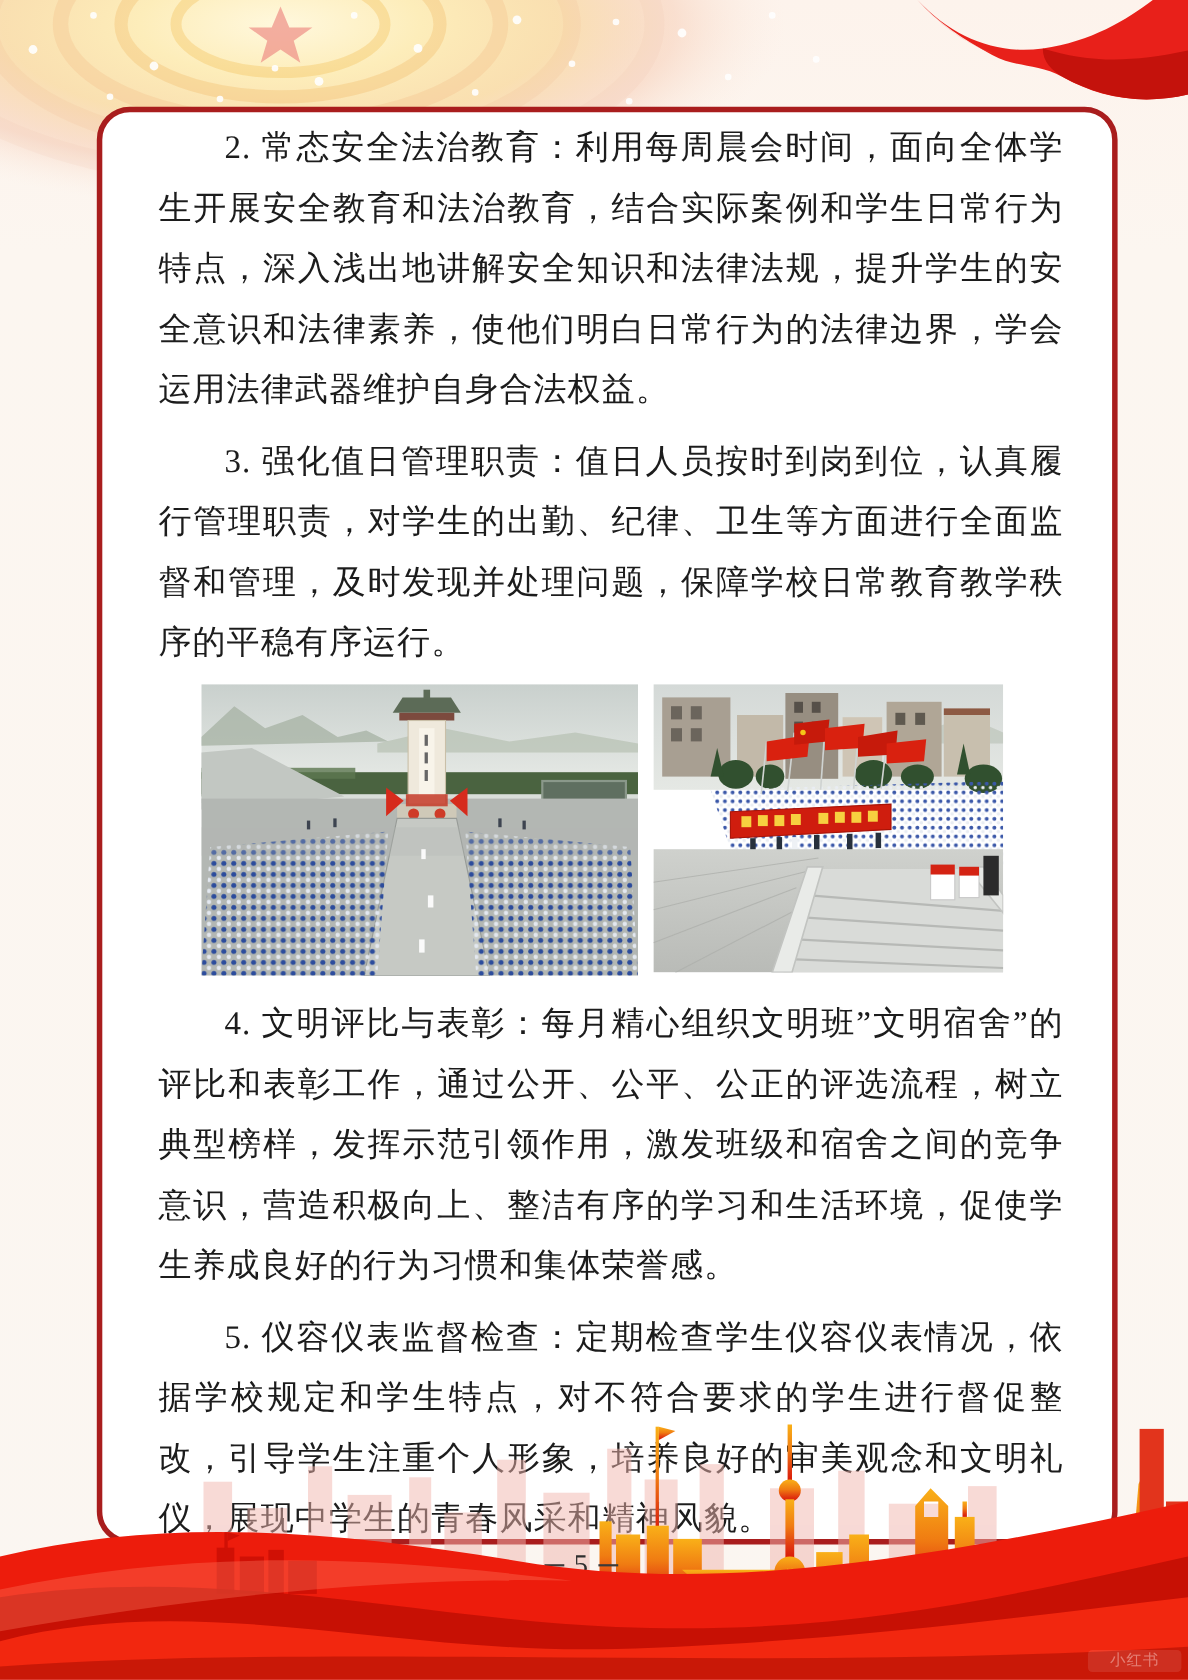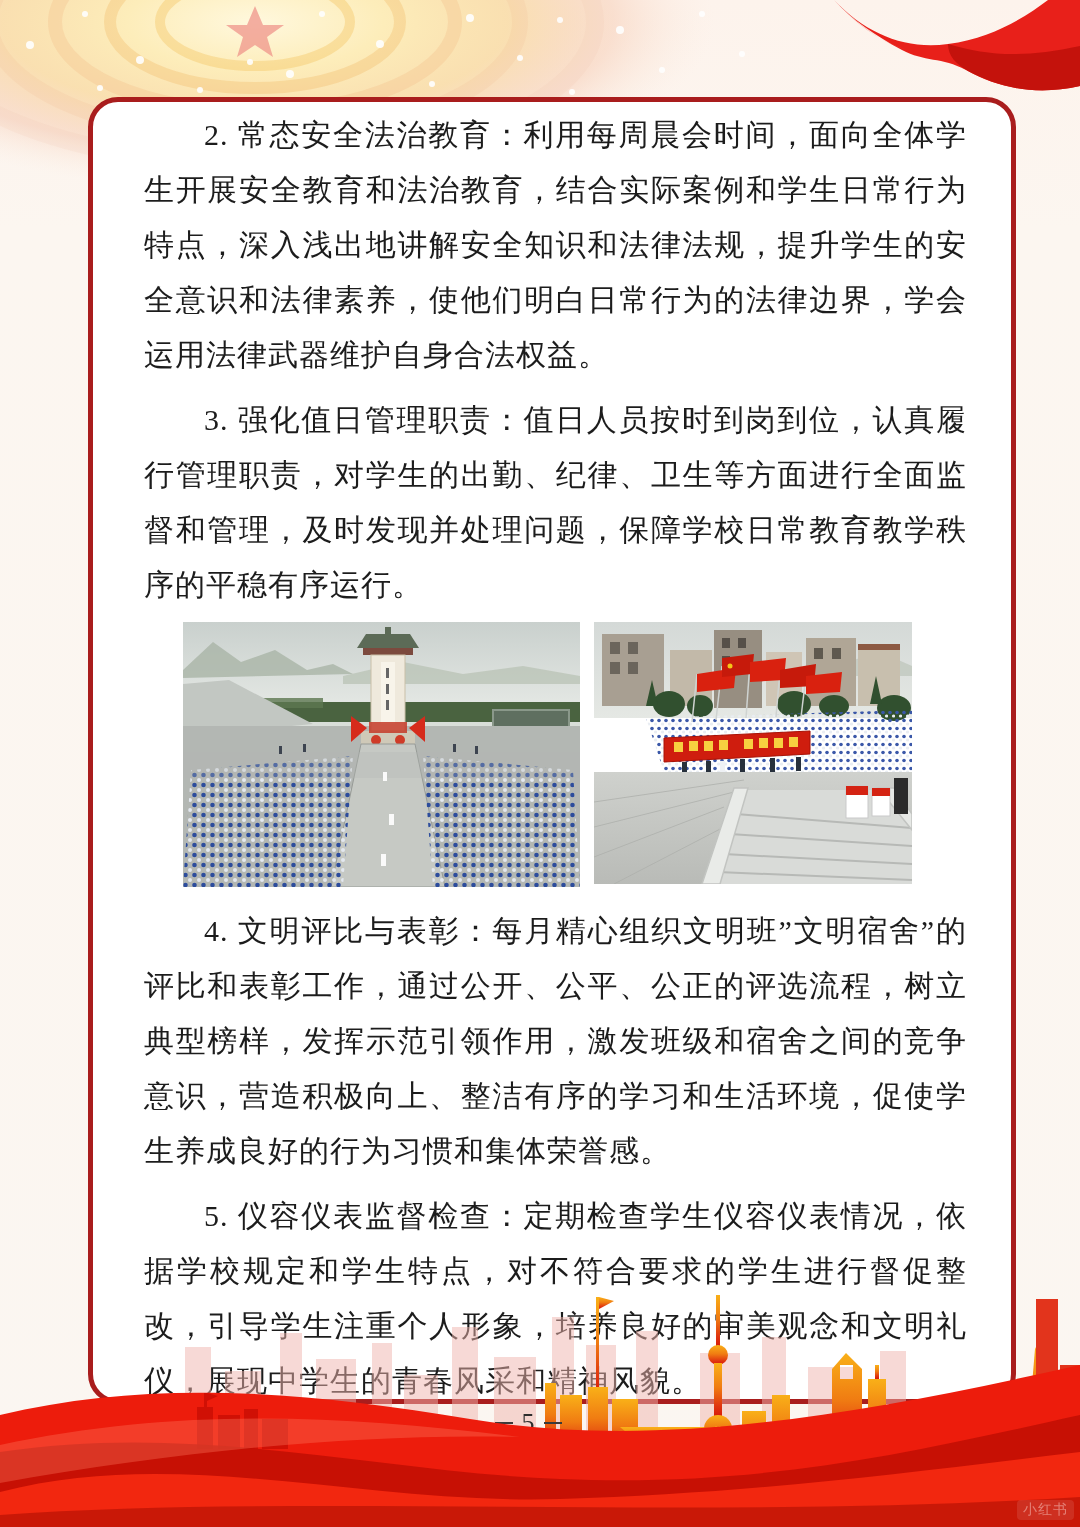--- a/index.html
+++ b/index.html
@@ -32,21 +32,21 @@
   #page-number{
     left:463px;top:1406px;width:130px;height:34px;z-index:4;
     display:flex;align-items:center;justify-content:center;gap:9px;color:#2e2e2e;
   }
   #page-number .dash{width:18px;height:2px;background:#3a3a3a;}
   #page-number .num{font-size:26px;line-height:34px;}
   #waves{left:0;top:1287px;z-index:5;pointer-events:none;}
   #watermark{
     right:6px;bottom:7px;z-index:6;font-family:"Liberation Sans",sans-serif;
     font-size:14px;color:rgba(255,225,220,0.45);
-    background:rgba(255,255,255,0.10);border-radius:4px;padding:1px 6px;letter-spacing:1px;
+    background:rgba(255,255,255,0.10);border-radius:4px;padding:1px 20px;letter-spacing:1px;
   }
 </style>
 </head>
 <body>
 
 <svg id="top-decor" class="abs" width="820" height="280" viewBox="0 0 820 280">
   <defs>
     <radialGradient id="glow" cx="50%" cy="50%" r="50%">
       <stop offset="0%" stop-color="#fff8dd"></stop>
       <stop offset="28%" stop-color="#fdedba"></stop>

